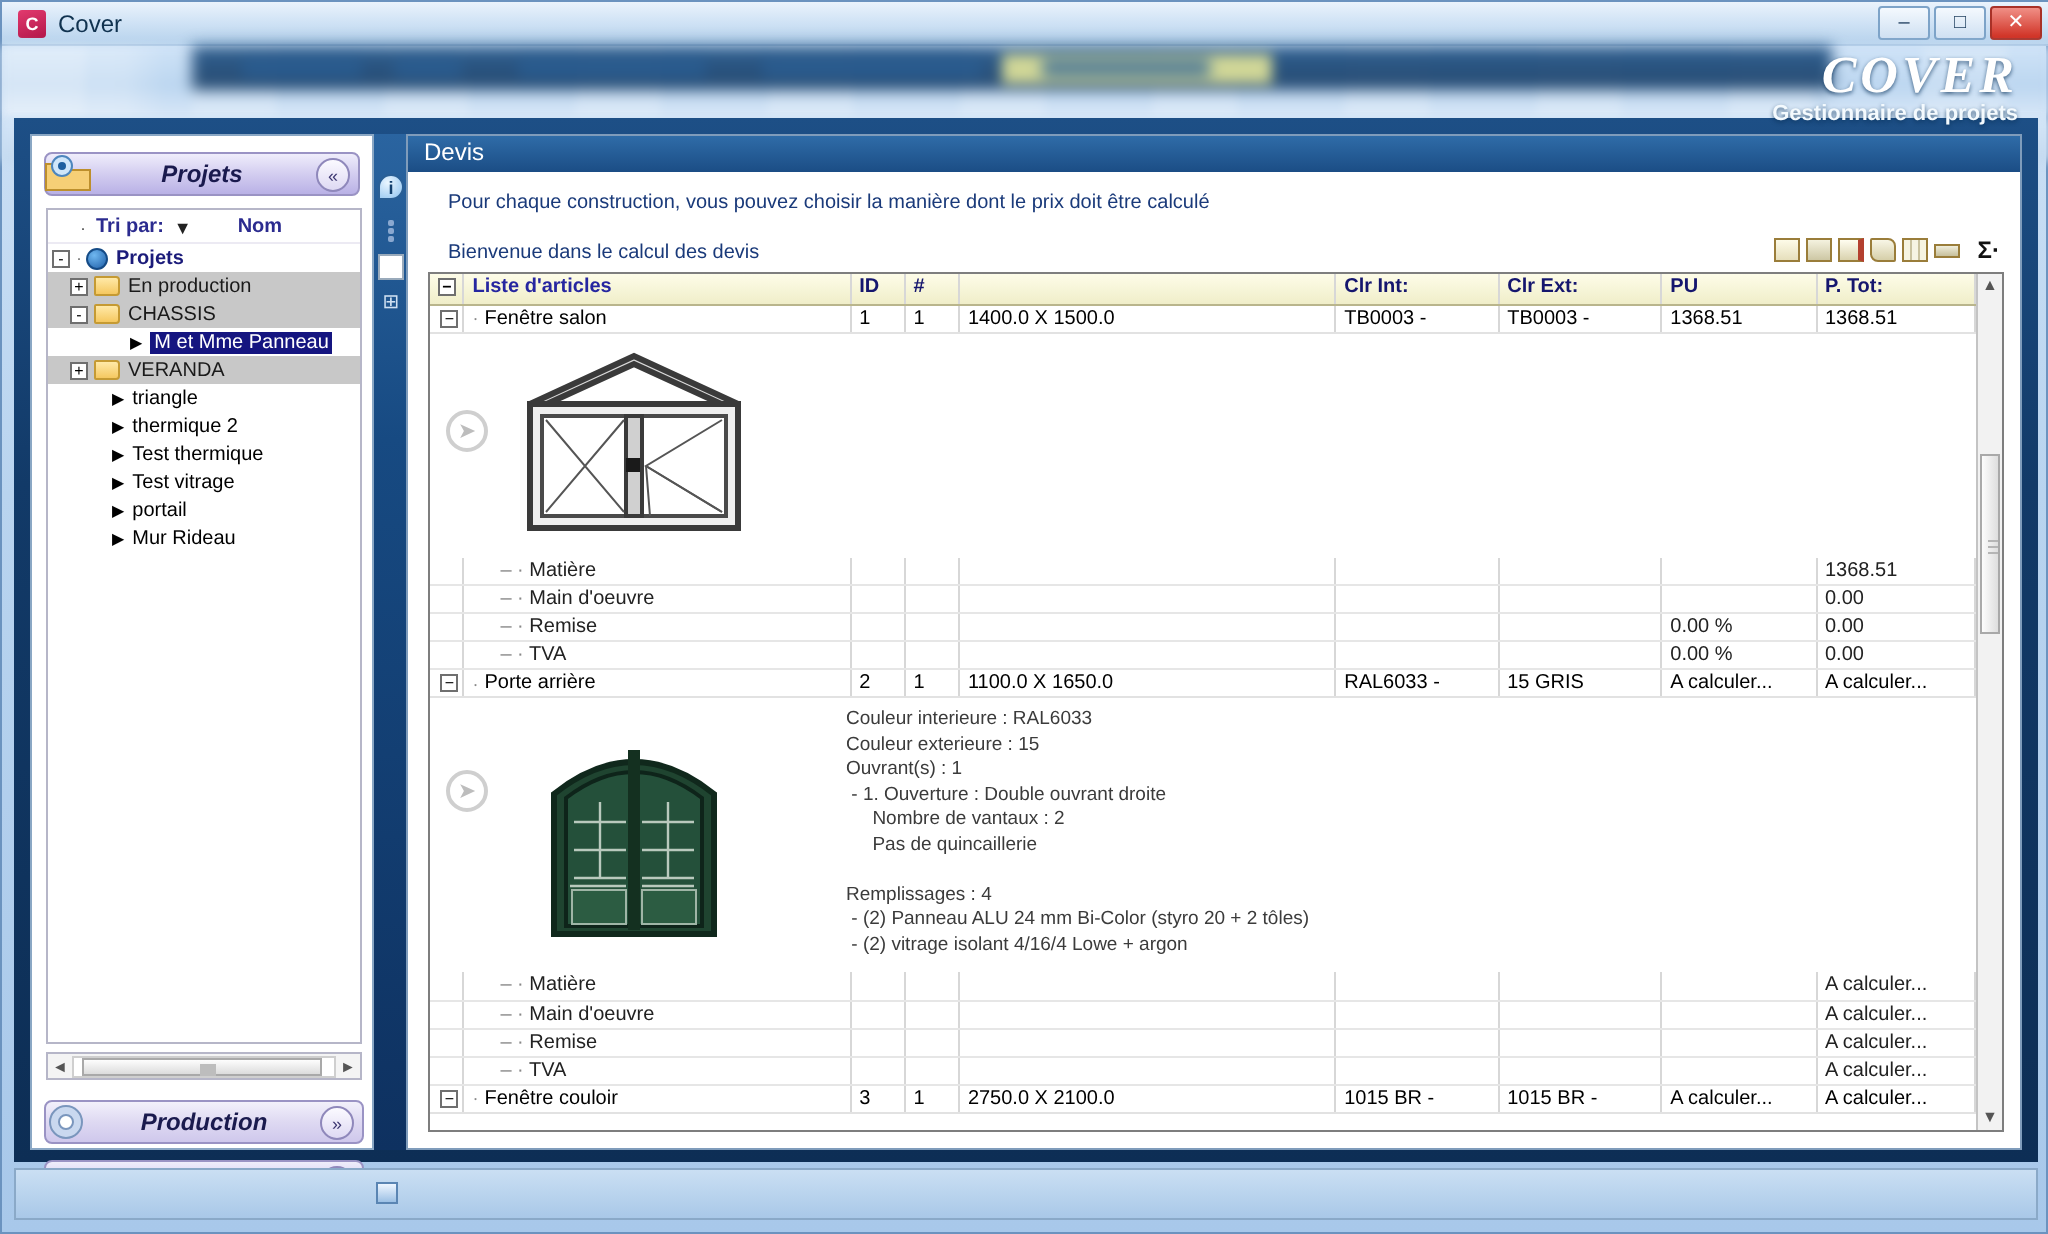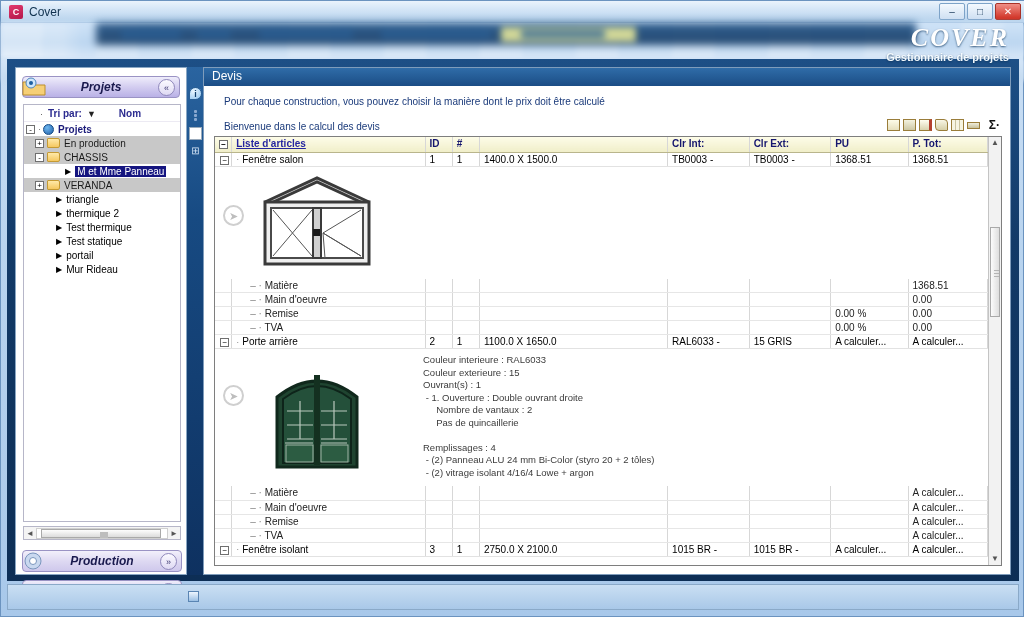--- a/index.html
+++ b/index.html
@@ -200,21 +200,21 @@
   }
   .grid-scroll { position:absolute; left:0; top:0; right:13px; bottom:0; overflow:hidden; }
   table.grid { width:100%; border-collapse:collapse; table-layout:fixed; }
   table.grid td { border-right:1px solid #d7d7d7; font-size:10px; padding:1px 4px; vertical-align:top; }
   .hdr td {
     background:linear-gradient(180deg,#fdfce8,#f0eec9);
     border-bottom:1px solid #b9b58c; font-weight:bold; color:#15166e;
     height:15px; padding:1px 4px; white-space:nowrap;
   }
   .hdr td.plain { color:#15166e; }
-  .hdr .lnk { color:#2626a0; text-decoration:underline; }
+  .hdr .lnk { color:#2626a0; }
   tr.item td { border-bottom:1px solid #e2e2e2; background:#fff; height:14px; white-space:nowrap; }
   tr.sub td { border-bottom:1px solid #e6e6e6; height:14px; color:#222; white-space:nowrap; }
   tr.detail td { border-bottom:none; background:#fff; }
   .c-exp  { width:16px; text-align:center; }
   .c-name { width:185px; }
   .c-id   { width:26px; }
   .c-no   { width:26px; }
   .c-dim  { width:180px; }
   .c-ci   { width:78px; }
   .c-ce   { width:78px; }
@@ -364,21 +364,21 @@
                 <span class="txt">thermique 2</span>
               </div>
               <div class="tnode" style="padding-left: 20px;">
                 <span class="spacer"></span>
                 <span class="tri">▶</span>
                 <span class="txt">Test thermique</span>
               </div>
               <div class="tnode" style="padding-left: 20px;">
                 <span class="spacer"></span>
                 <span class="tri">▶</span>
-                <span class="txt">Test statique</span>
+                <span class="txt">Test vitrage</span>
               </div>
               <div class="tnode" style="padding-left: 20px;">
                 <span class="spacer"></span>
                 <span class="tri">▶</span>
                 <span class="txt">portail</span>
               </div>
               <div class="tnode" style="padding-left: 20px;">
                 <span class="spacer"></span>
                 <span class="tri">▶</span>
                 <span class="txt">Mur Rideau</span>
@@ -656,21 +656,21 @@
        <td></td>
        <td></td>
        <td>A calculer...</td>
                   </tr>
                   <tr class="item">
                     <td style="text-align:right;padding-right:2px;">
        <span class="expbox">−</span></td>
      <td>
                       <span class="nm">
                         <span class="lead">·</span>
-                        <span>Fenêtre isolant</span>
+                        <span>Fenêtre couloir</span>
                       </span>
                     </td>
      <td>3</td>
      <td>1</td>
      <td>2750.0 X  2100.0</td>
      <td>1015 BR -</td>
      <td>1015 BR -</td>
      <td>A calculer...</td>
      <td>A calculer...</td>
                   </tr>

